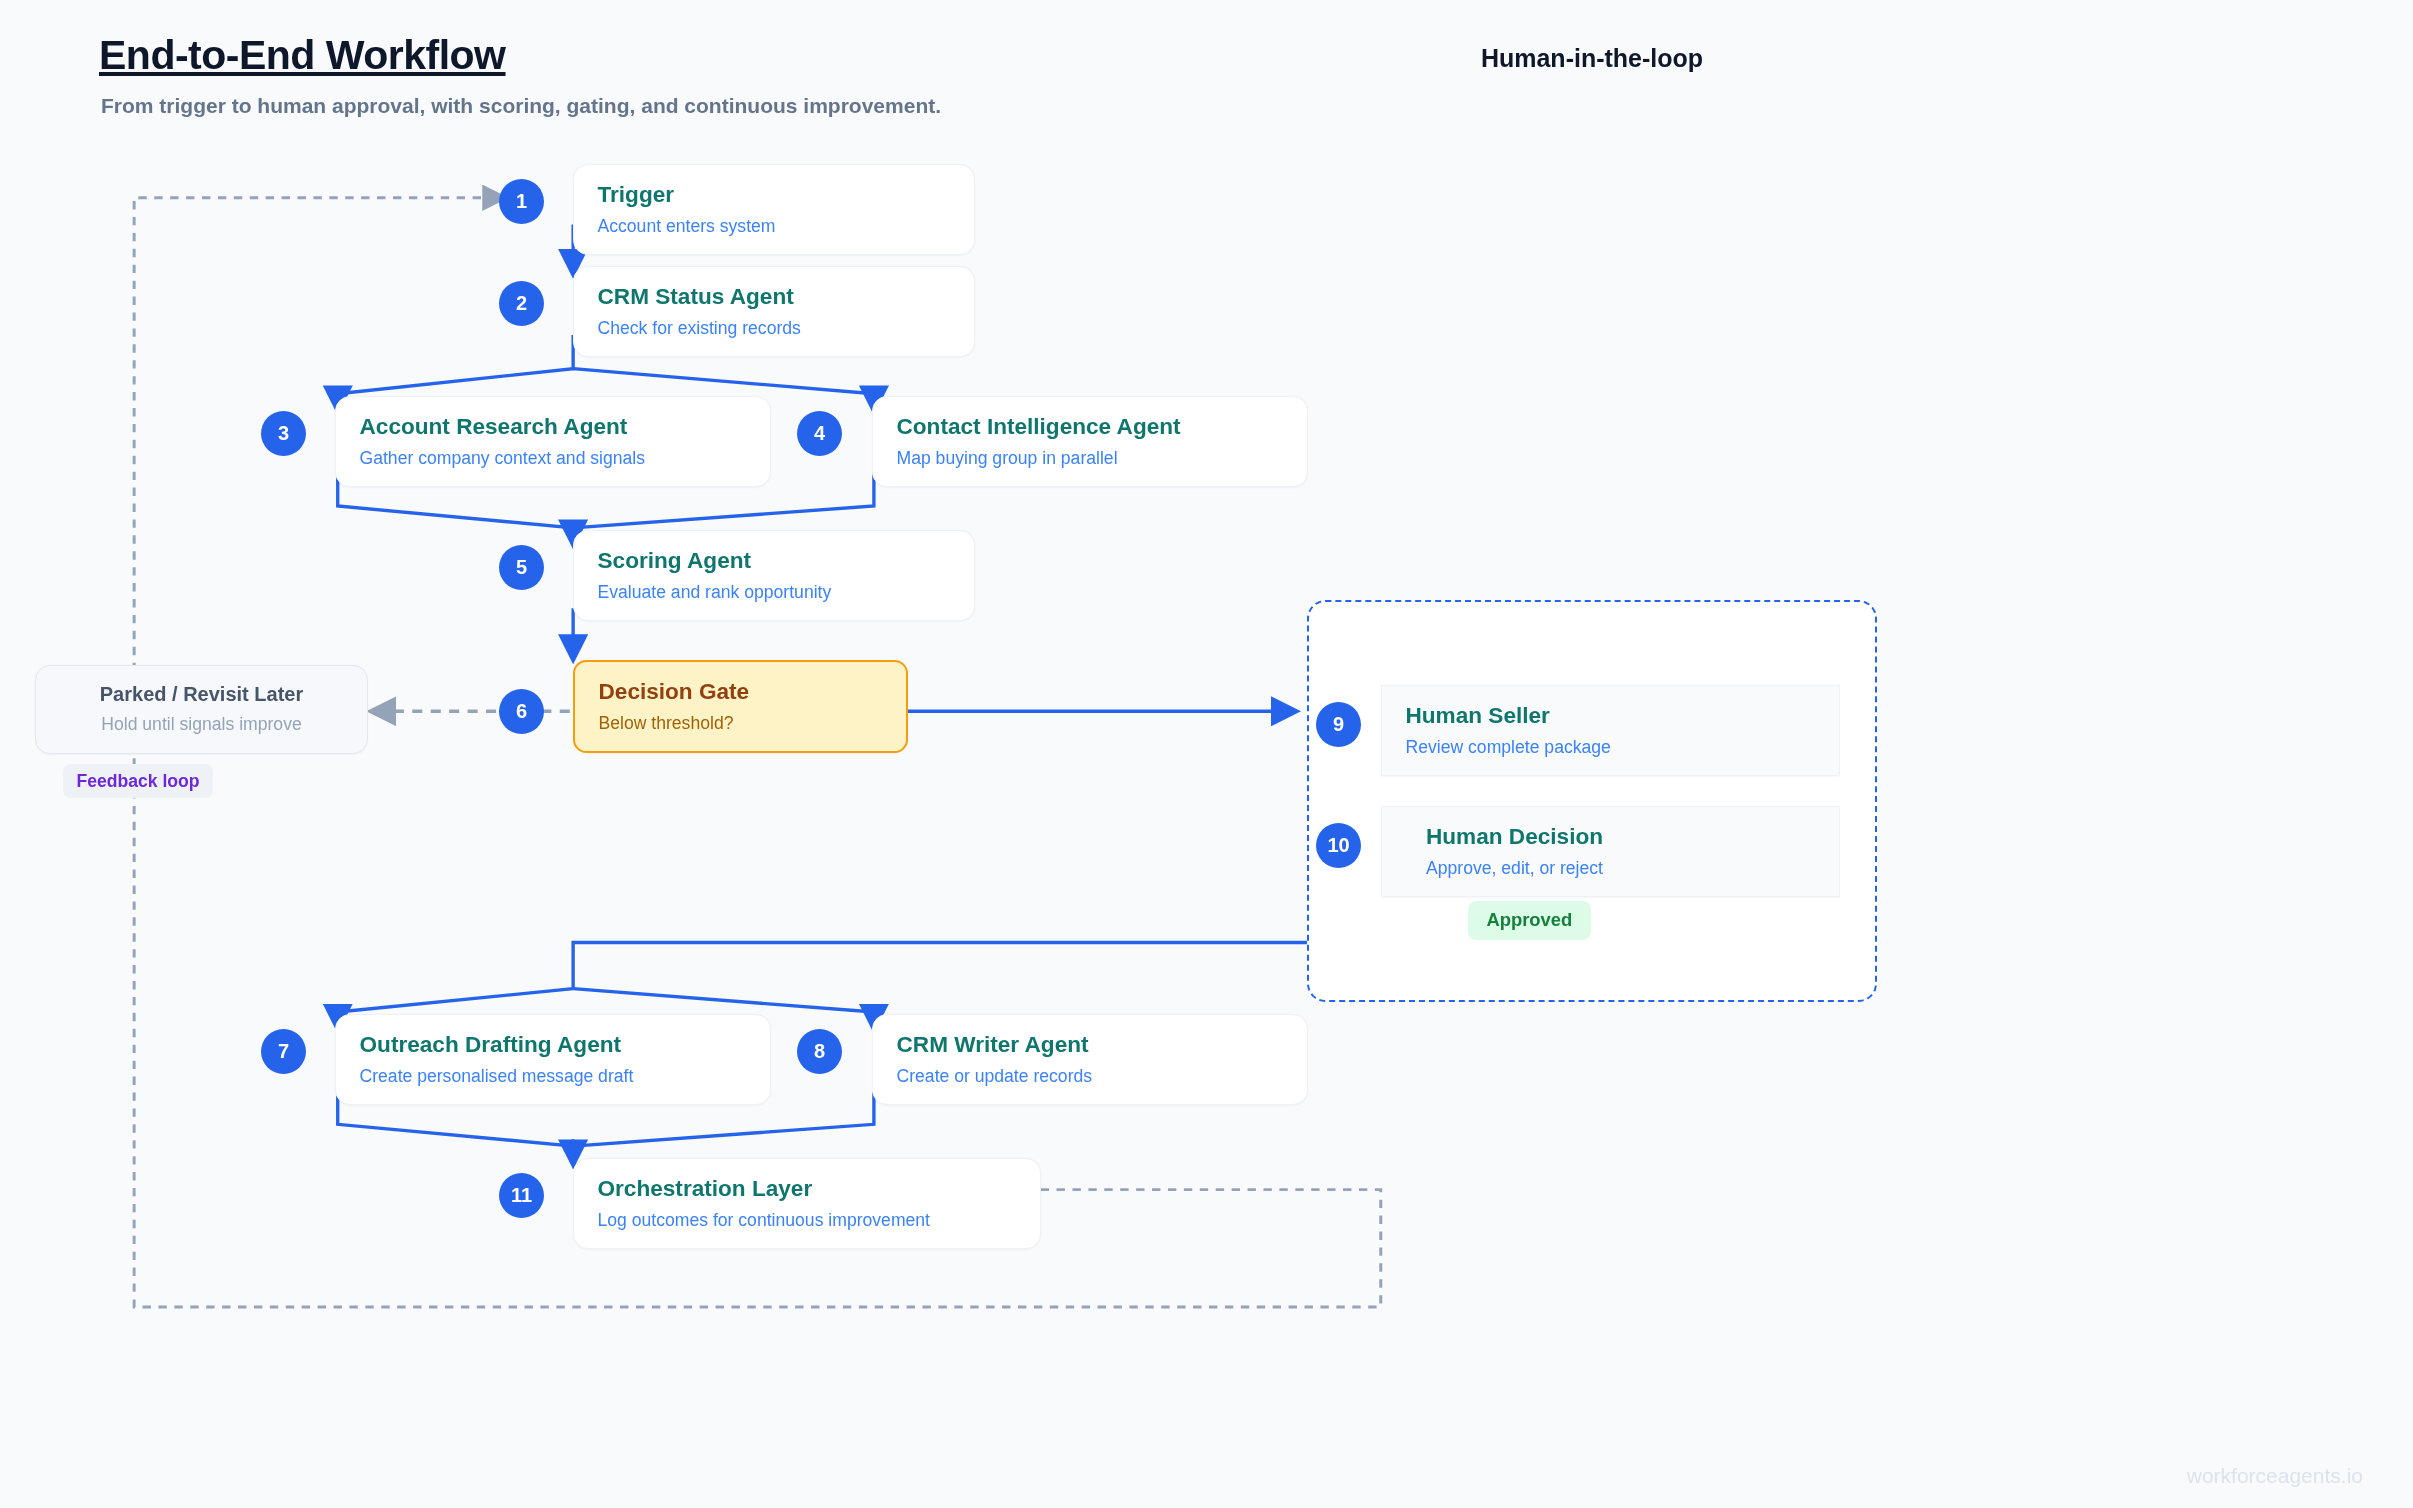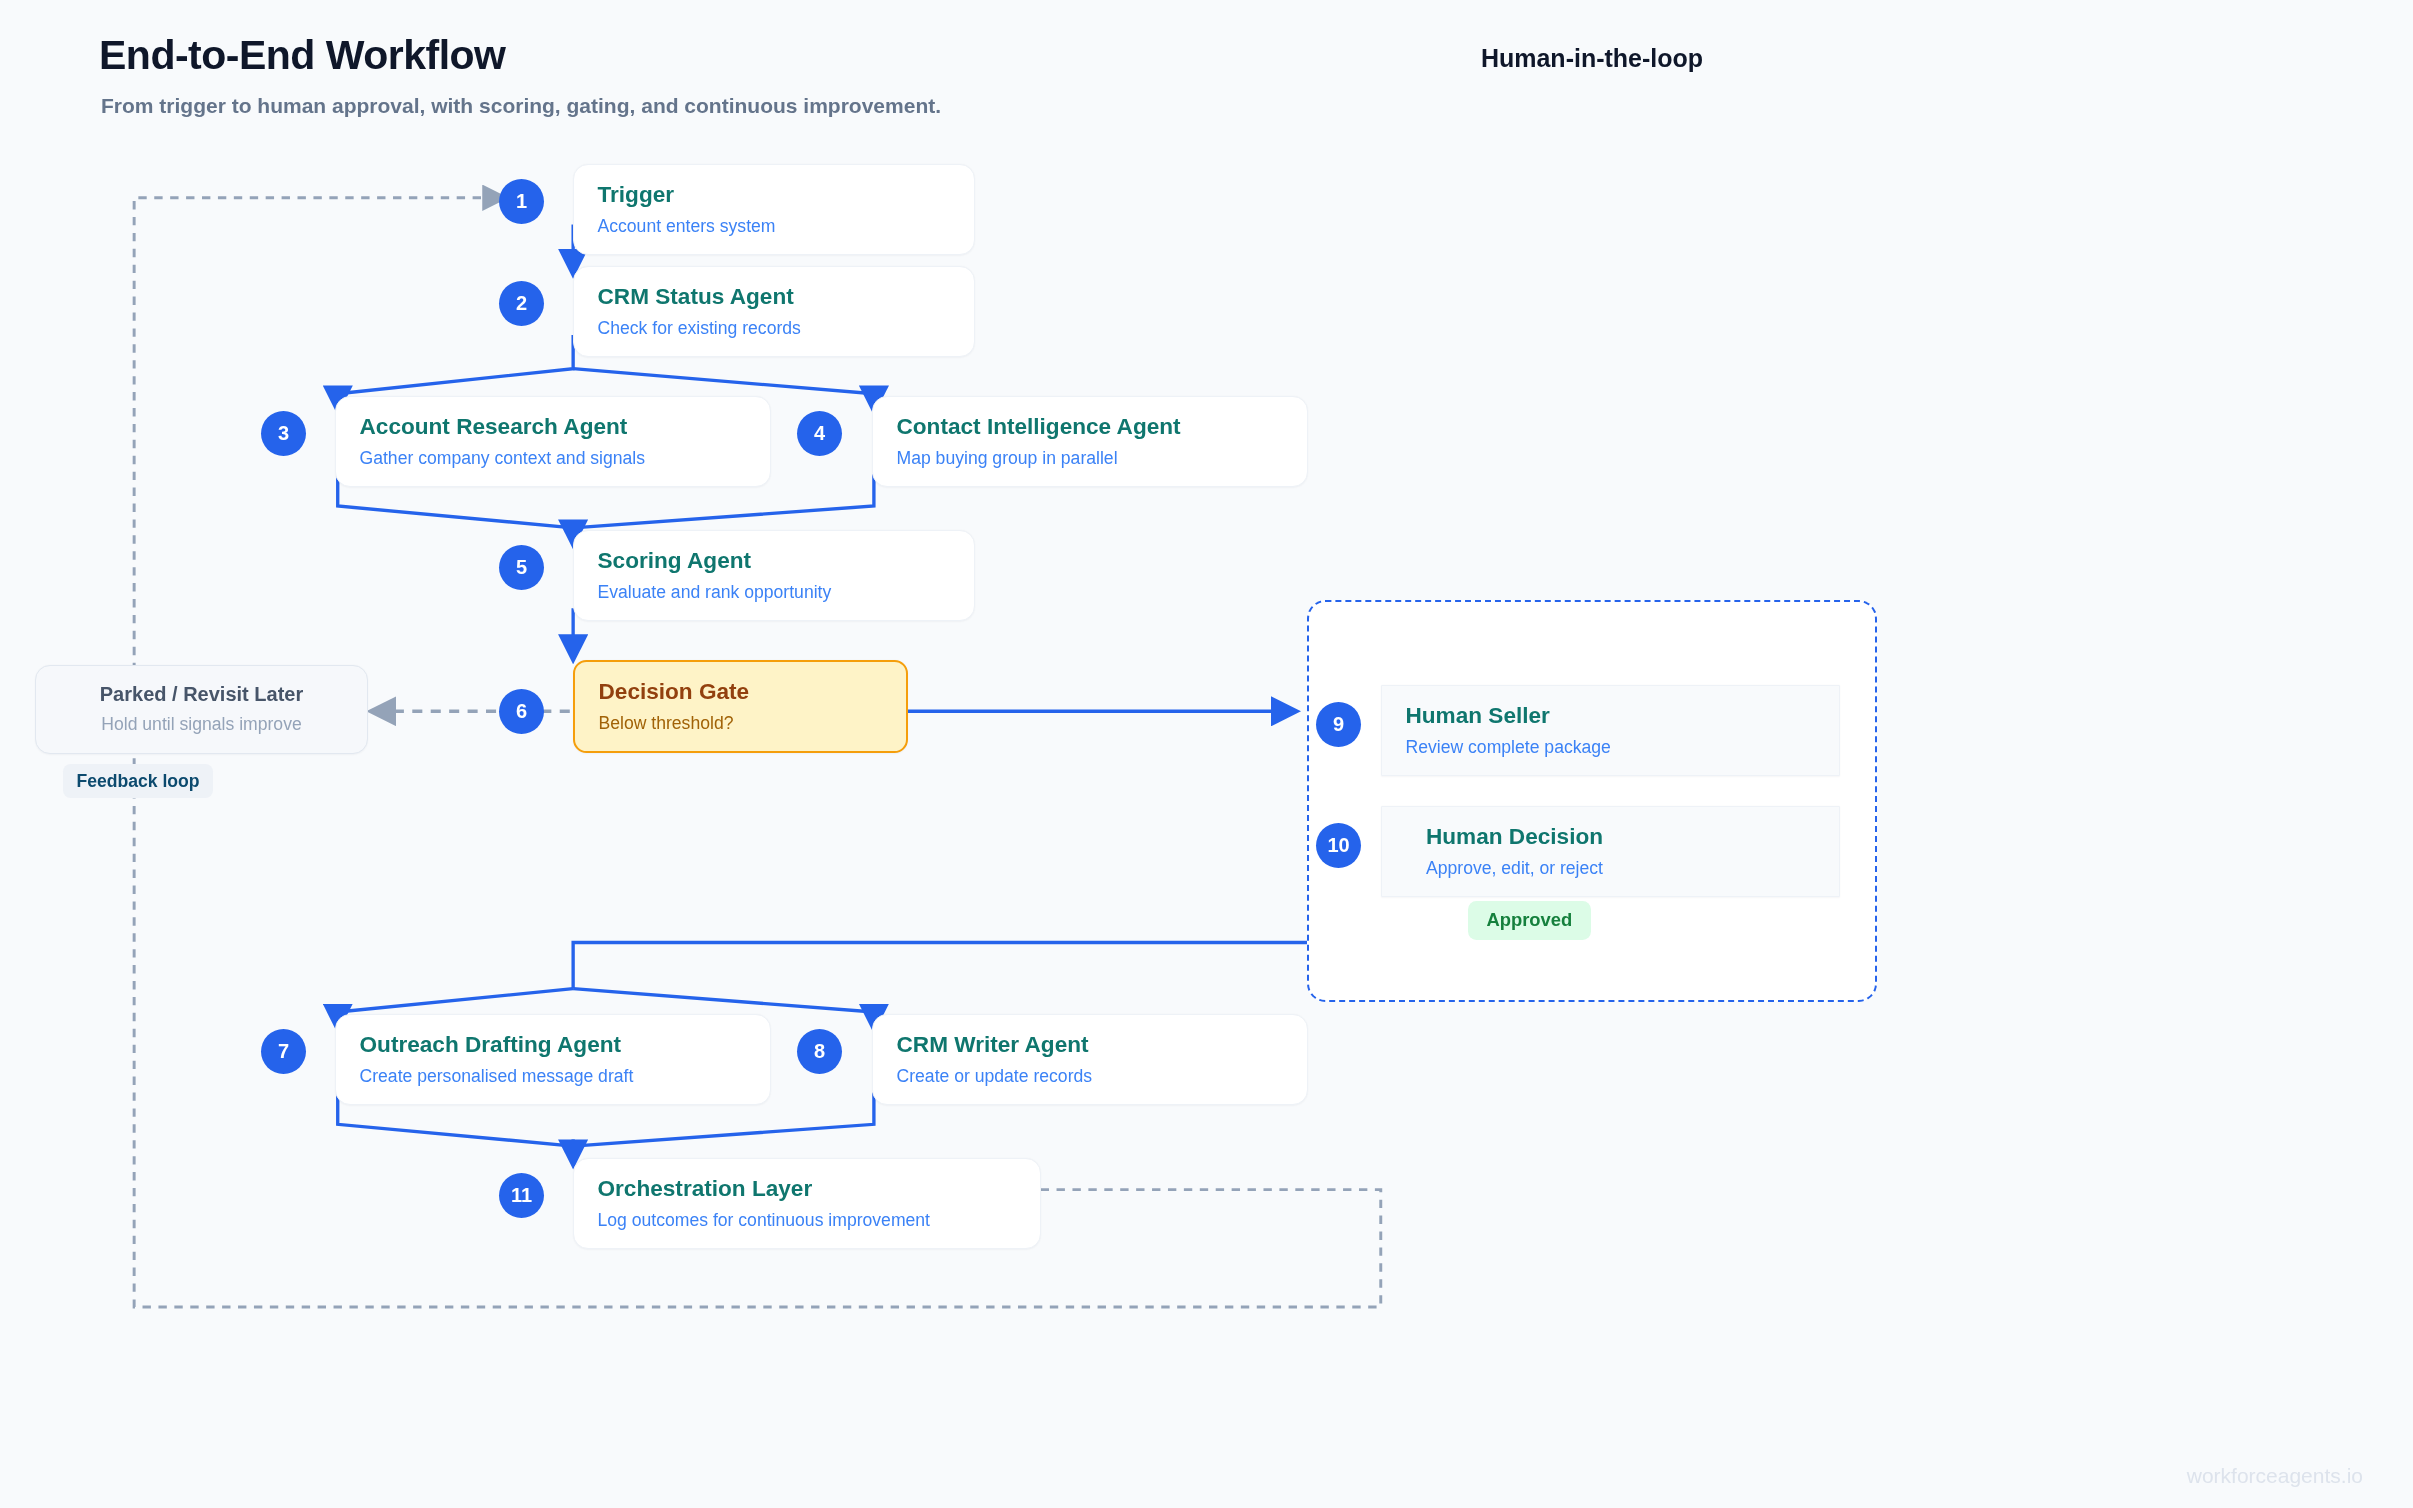--- a/index.html
+++ b/index.html
@@ -9,20 +9,21 @@
     font-family: "Liberation Sans", sans-serif;
     overflow: hidden;
   }
   #stage { position: relative; width: 2413px; height: 1508px; }
 
   
   #page-title {
     position: absolute; left: 99px; top: 32px;
     font-size: 41px; font-weight: 700; letter-spacing: -0.5px;
     color: #0f172a;
+    text-decoration: underline;
   }
   #page-subtitle {
     position: absolute; left: 101px; top: 94px;
     font-size: 21px; font-weight: 700; color: #64748b;
   }
 
   
   #wires { position: absolute; left: 0; top: 0; width: 2413px; height: 1508px; }
 
   
@@ -81,21 +82,21 @@
     position: absolute; left: 1468px; top: 901px;
     background: #dcfce7; color: #15803d;
     font-size: 18.4px; font-weight: 700;
     padding: 8.4px 18.4px; border-radius: 8.4px;
     z-index: 6;
   }
 
   
   #feedback-label {
     position: absolute; left: 63px; top: 764px;
-    background: #eef2f7; color: #0c4a6e;
+    background: #eef2f7; color: #6d28d9;
     font-size: 17.6px; font-weight: 700;
     padding: 6.7px 13.4px; border-radius: 7.5px; z-index: 4;
   }
   #watermark {
     position: absolute; right: 50px; bottom: 20px;
     font-size: 21px; color: #dde3ec; font-weight: 400;
   }
 </style>
 </head>
 <body>

